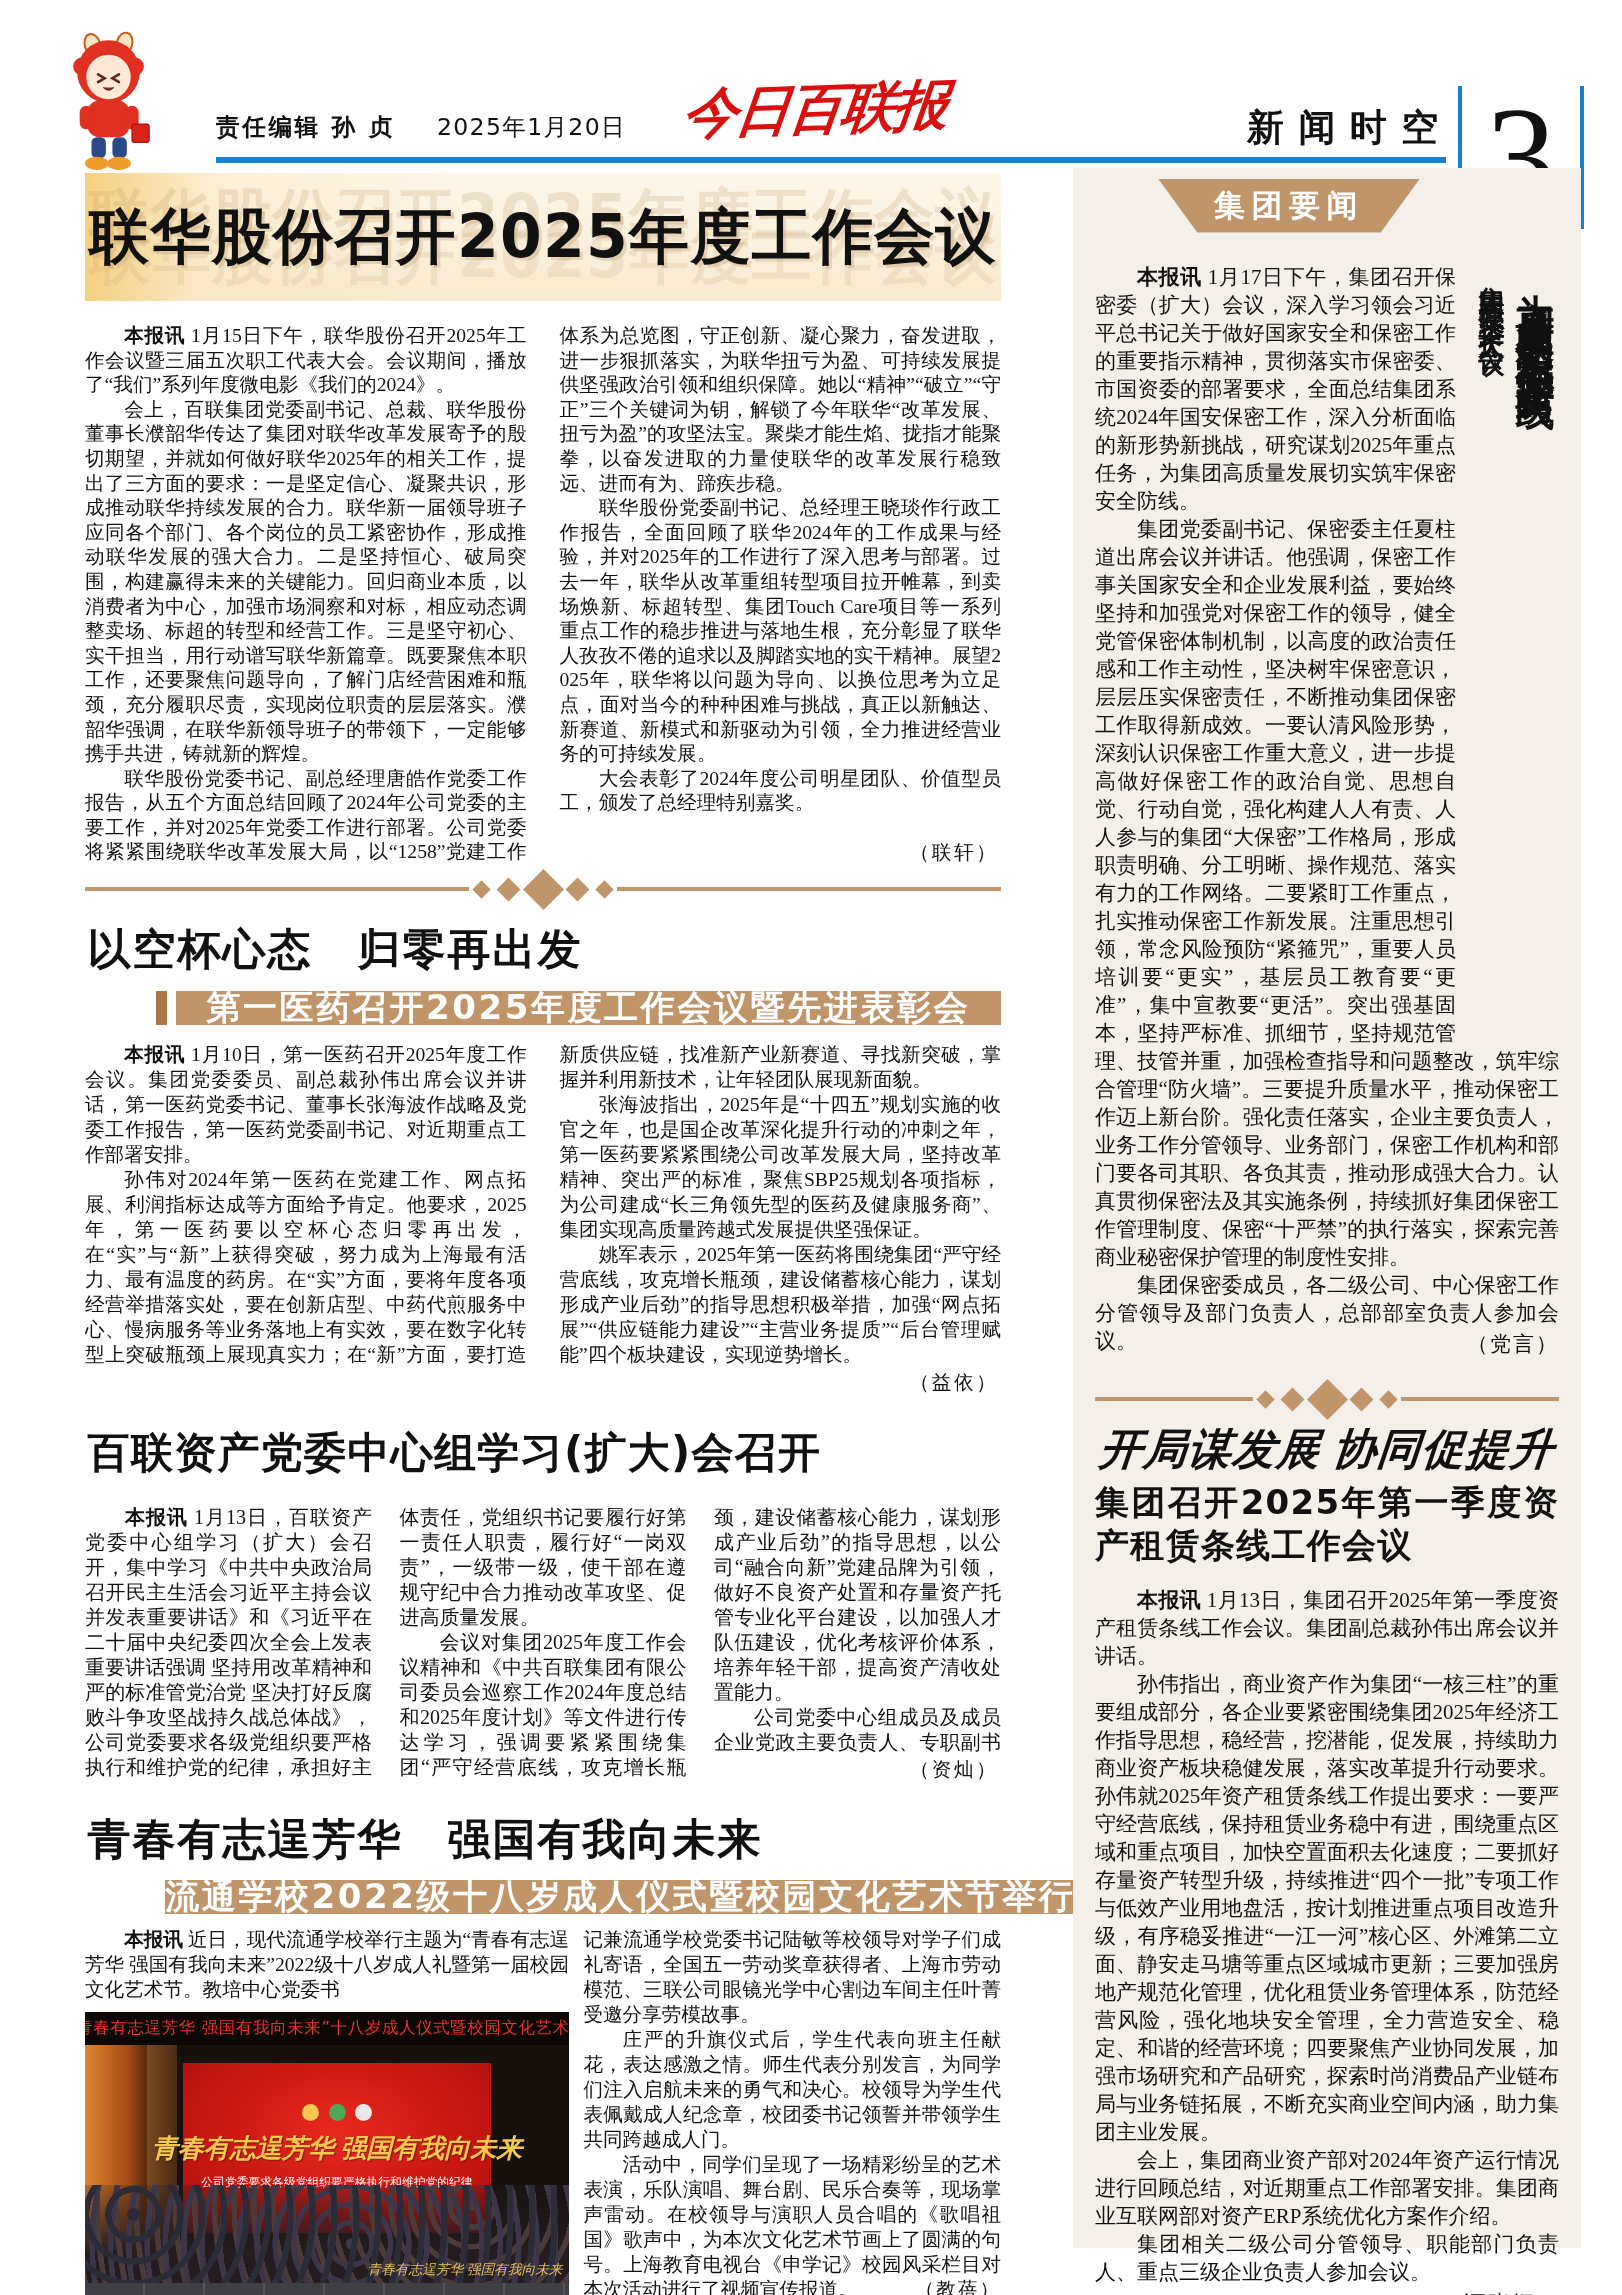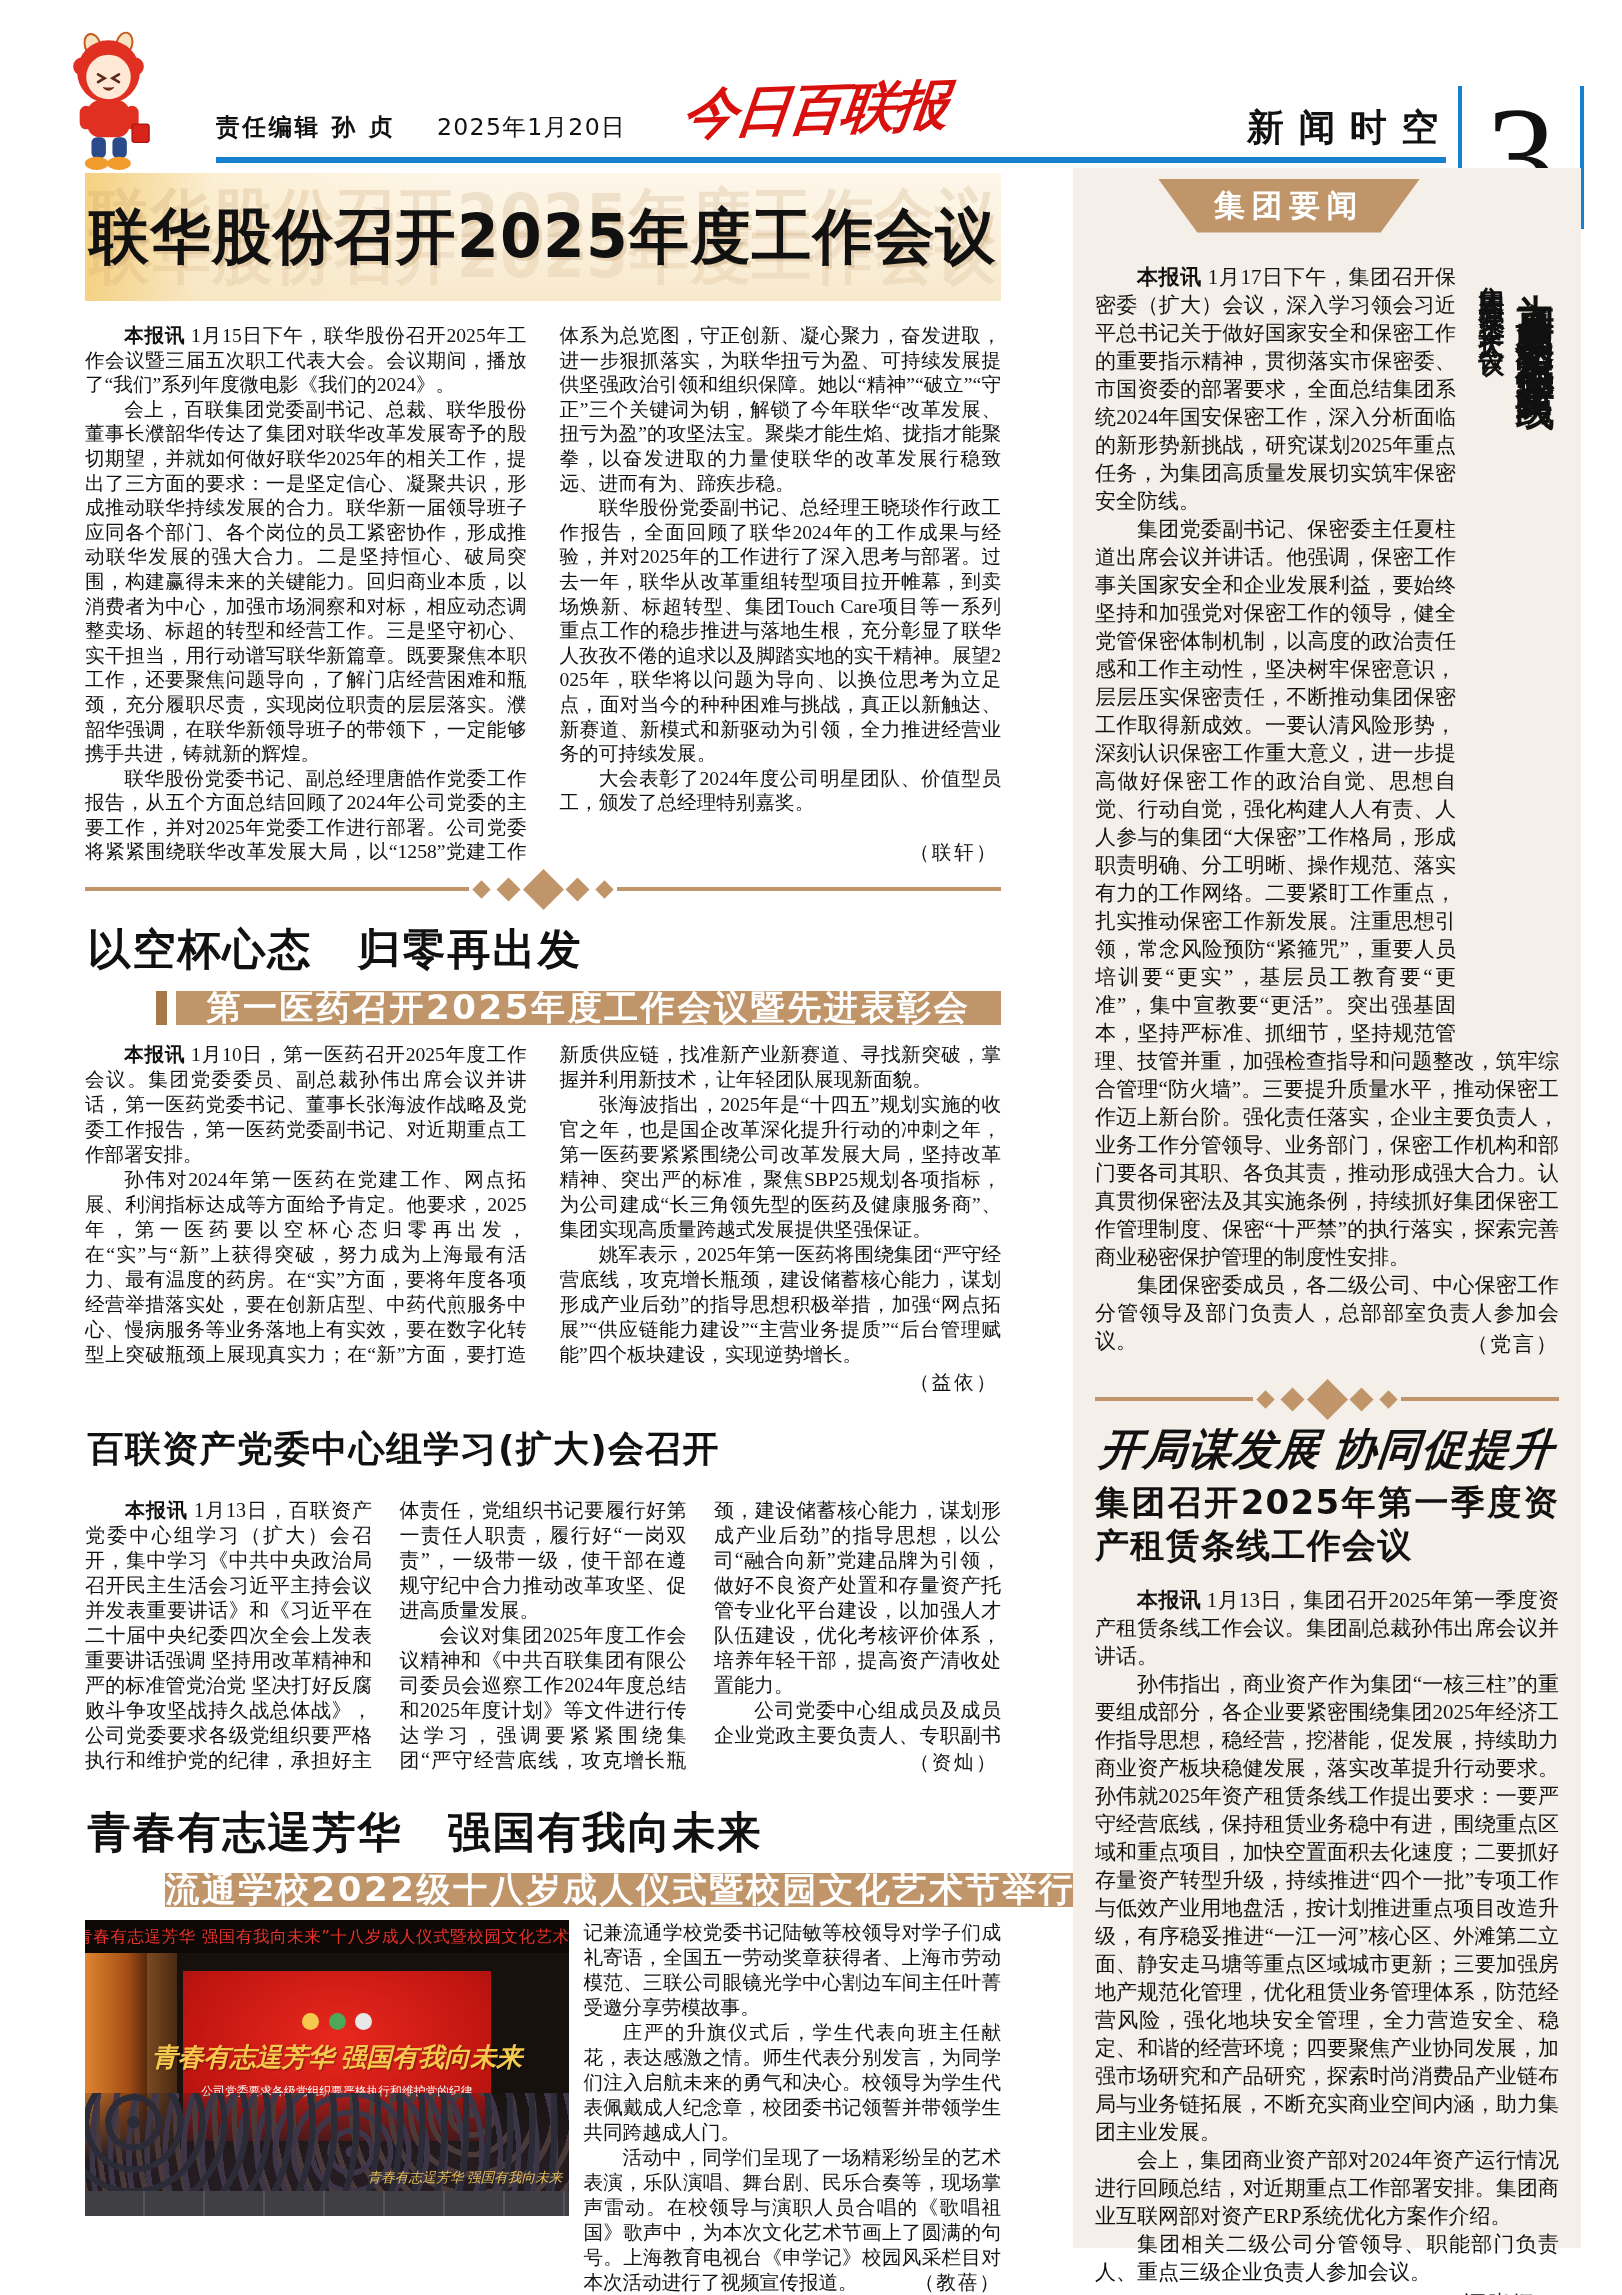--- a/index.html
+++ b/index.html
@@ -51,21 +51,21 @@
   .dia.l{width:29px;height:29px;}
   
   .sec-headline{font-size:43px;font-weight:900;font-family:"DejaVu Sans", sans-serif;
     letter-spacing:2px;margin:9.2px 0 11.8px 2.6px;white-space:nowrap;}
   .subbar-row{display:flex;align-items:stretch;height:34px;margin-left:71px;}
   .subbar-accent{width:10.5px;background:#a87948;margin-right:9.2px;}
   .subbar{flex:1;background:#c0956a;color:#fff;display:flex;align-items:center;justify-content:center;
     font-size:34px;font-weight:700;font-family:"DejaVu Sans", sans-serif;letter-spacing:2.6px;white-space:nowrap;}
   .a2-body{margin-top:17px;height:353px;column-count:2;font-size:19.6px;line-height:25px;}
   
-  .a3-headline{font-size:36px;font-weight:900;font-family:"DejaVu Sans", sans-serif;
+  .a3-headline{font-size:42px;font-weight:900;font-family:"DejaVu Sans", sans-serif;
     letter-spacing:1.3px;margin:30px 0 23.6px 2.6px;white-space:nowrap;}
   .a3-body{height:277px;column-count:3;column-gap:27.5px;font-size:20px;line-height:25px;}
   
   .a4-wrap{display:flex;margin-top:13px;}
   .a4-left{width:484px;margin-right:14.4px;}
   .a4-right{flex:1;font-size:19.6px;line-height:25px;text-align:justify;word-break:break-all;}
   .a4-right p{margin:0;text-indent:2em;}
   .a4-left p{margin:0 0 9.2px 0;text-indent:2em;font-size:19.6px;line-height:25px;text-align:justify;word-break:break-all;}
   .byline-neg{text-align:right;margin-top:-25px;font-size:19.6px;letter-spacing:2px;}
   
@@ -197,20 +197,21 @@
     <span class="byline-abs">（资灿）</span>
   </div>
 
   <div class="sec-headline" style="margin-top:29px;">青春有志逞芳华　强国有我向未来</div>
   <div class="subbar-row">
     <div class="subbar-accent"></div>
     <div class="subbar">流通学校2022级十八岁成人仪式暨校园文化艺术节举行</div>
   </div>
   <div class="a4-wrap">
     <div class="a4-left">
+      <p><b class="intro">本报讯</b> <span>近日，现代流通学校举行主题为“青春有志逞芳华 强国有我向未来”2022级十八岁成人礼暨第一届校园文化艺术节。教培中心党委书</span></p>
       <div class="photo">
         <div class="photo-led">“青春有志逞芳华 强国有我向未来”十八岁成人仪式暨校园文化艺术节</div>
         <div class="photo-curtain"></div>
         <div class="photo-wood"></div>
         <div class="photo-screen">
           <div class="screen-logos">
             <span style="background:#f5c84e;"></span>
               <span style="background:#4ea85a;"></span>
               <span style="background:#e8e8e8;"></span>
           </div>

